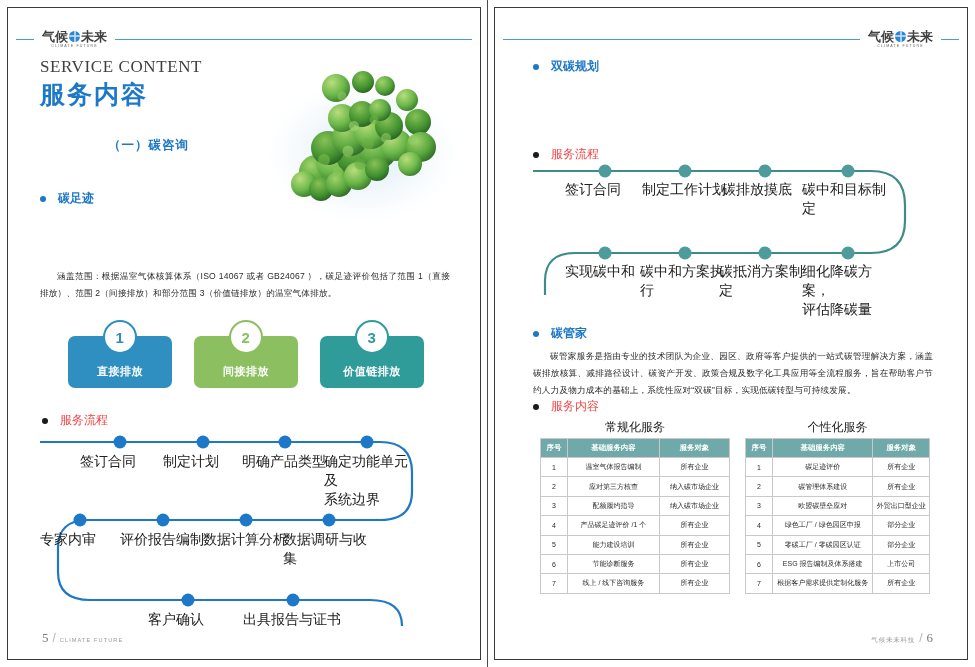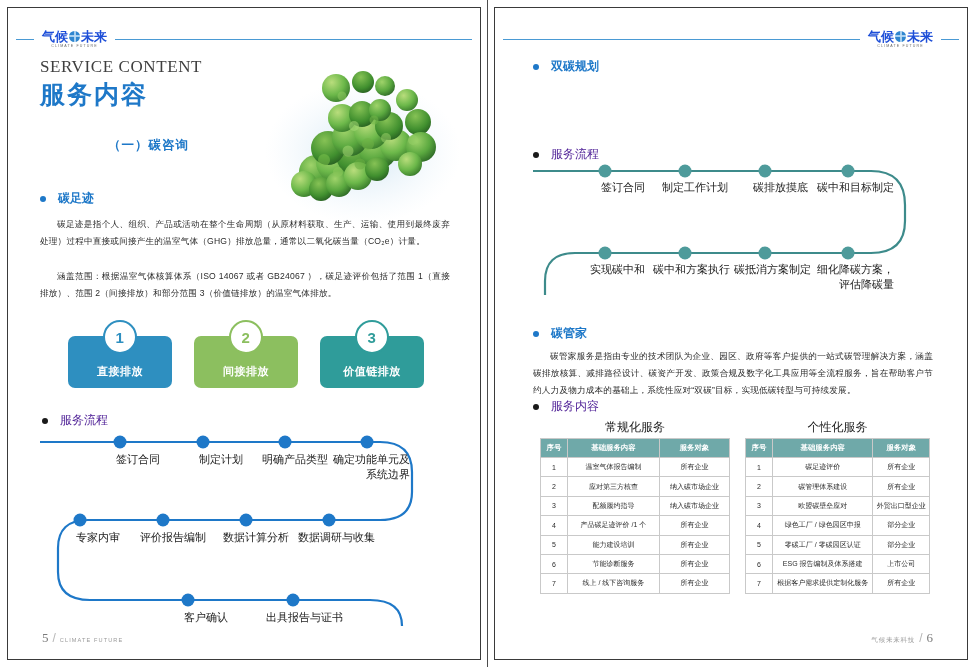--- a/index.html
+++ b/index.html
@@ -18,54 +18,54 @@
   .outer-border-r{position:absolute;left:494px;top:7px;width:474px;height:653px;border:1px solid #3a3a3a;box-sizing:border-box;}
 
   
   .hdr{position:absolute;top:28px;height:22px;display:flex;align-items:center;}
   .hdr-left{left:16px;width:456px;}
   .hdr-right{left:503px;width:456px;}
   .rule{flex:1 1 auto;height:1px;background:#4a9ad4;}
   .rule.short{flex:0 0 18px;}
   .logo{display:flex;flex-direction:column;align-items:center;padding:0 8px;line-height:1;}
   .logo-row{display:flex;align-items:center;gap:0px;}
-  .logo-cn{font-size:13px;font-weight:700;color:#1d4ed8;letter-spacing:0px;}
+  .logo-cn{font-size:13px;font-weight:700;color:#404040;letter-spacing:0px;}
   .logo-globe{width:11px;height:11px;border-radius:50%;background:#2f86d0;position:relative;margin:0 1px;flex:0 0 auto;}
   .logo-globe:before{content:"";position:absolute;left:4.5px;top:0;width:2px;height:11px;background:#bcdcf4;opacity:.85;}
   .logo-globe:after{content:"";position:absolute;left:0;top:4.5px;width:11px;height:2px;background:#bcdcf4;opacity:.85;}
   .logo-en{font-size:3.6px;letter-spacing:1.1px;color:#6a6a6a;margin-top:2px;white-space:nowrap;}
 
   
   .svc-en{position:absolute;left:40px;top:57px;font-family:"Liberation Serif","DejaVu Serif",serif;font-size:17px;letter-spacing:.6px;color:#3f3f3f;}
   .svc-cn{position:absolute;left:40px;top:78px;font-size:25px;font-weight:700;color:#1e78c8;letter-spacing:2px;}
   .sub-title{position:absolute;left:108px;top:137px;font-size:12.5px;font-weight:700;color:#1e78c8;letter-spacing:1px;}
 
   .dot-head{position:absolute;display:flex;align-items:center;gap:12px;font-size:12px;font-weight:700;}
   .dot-head .bullet{width:6px;height:6px;border-radius:50%;display:inline-block;}
   .bullet-blue{background:#1e78c8;}
   .bullet-dark{background:#1a1a1a;}
   .h-blue{color:#1e78c8;}
-  .h-dark{color:#4c1d95;font-weight:400;}
+  .h-dark{color:#ef4444;font-weight:400;}
 
   .body-p{position:absolute;font-size:8.6px;line-height:1.95;color:#2b2b2b;text-align:justify;letter-spacing:.2px;}
 
   
   .tree-art{position:absolute;left:258px;top:52px;width:205px;height:195px;}
 
   
   .scope-wrap{position:absolute;left:68px;top:322px;width:360px;height:72px;}
   .scope{position:absolute;top:14px;width:104px;height:52px;border-radius:7px;display:flex;align-items:flex-end;justify-content:center;padding-bottom:9px;box-sizing:border-box;color:#fff;font-size:11px;font-weight:700;letter-spacing:.5px;}
   .scope .num{position:absolute;top:-16px;left:50%;transform:translateX(-50%);width:30px;height:30px;border-radius:50%;background:#fff;border:2.5px solid currentColor;display:flex;align-items:center;justify-content:center;font-size:15px;font-weight:700;}
   .sc1{left:0;background:#2e8fc0;}
   .sc2{left:126px;background:#8cbf5f;}
   .sc3{left:252px;background:#2f9c9a;}
   .sc1 .num{color:#2e8fc0;}
   .sc2 .num{color:#8cbf5f;}
   .sc3 .num{color:#2f9c9a;}
-  .flow-label{position:absolute;font-size:11px;color:#222;text-align:right;line-height:1.35;transform:translateX(-50%);white-space:pre-line;}
+  .flow-label{position:absolute;font-size:14px;color:#222;text-align:left;line-height:1.35;transform:translateX(-50%);white-space:pre-line;}
 
   
   .foot-l{position:absolute;left:42px;top:630px;display:flex;align-items:baseline;gap:4px;color:#8c8c8c;}
   .foot-r{position:absolute;right:42px;top:630px;display:flex;align-items:baseline;gap:4px;color:#8c8c8c;}
   .foot-num{font-family:"Liberation Serif","DejaVu Serif",serif;font-size:13px;color:#7b7b7b;}
   .foot-slash{font-size:12px;color:#b5b5b5;}
   .foot-txt{font-size:5.6px;letter-spacing:1.1px;color:#9a9a9a;}
   .foot-txt-cn{font-size:6.5px;letter-spacing:.8px;color:#9a9a9a;}
 
   
@@ -182,21 +182,20 @@
     </g>
   </svg>
 
   <div class="sub-title">（一）碳咨询</div>
 
   <div class="dot-head" style="left:40px;top:190px;">
     <span class="bullet bullet-blue"></span>
     <span class="h-blue">碳足迹</span>
   </div>
 
-  <div class="body-p" style="left:40px;top:216px;width:410px;text-indent:17px;">碳足迹是指个人、组织、产品或活动在整个生命周期（从原材料获取、生产、运输、使用到最终废弃处理）过程中直接或间接产生的温室气体（GHG）排放总量，通常以二氧化碳当量（CO₂e）计量。</div>
   <div class="body-p" style="left:40px;top:268px;width:410px;text-indent:17px;">涵盖范围：根据温室气体核算体系（ISO 14067 或者 GB24067 ），碳足迹评价包括了范围 1（直接排放）、范围 2（间接排放）和部分范围 3（价值链排放）的温室气体排放。</div>
 
   <div class="scope-wrap">
     <div class="scope sc1">
       <span class="num">1</span>
       <span>直接排放</span>
     </div>
     <div class="scope sc2">
       <span class="num">2</span>
       <span>间接排放</span>

